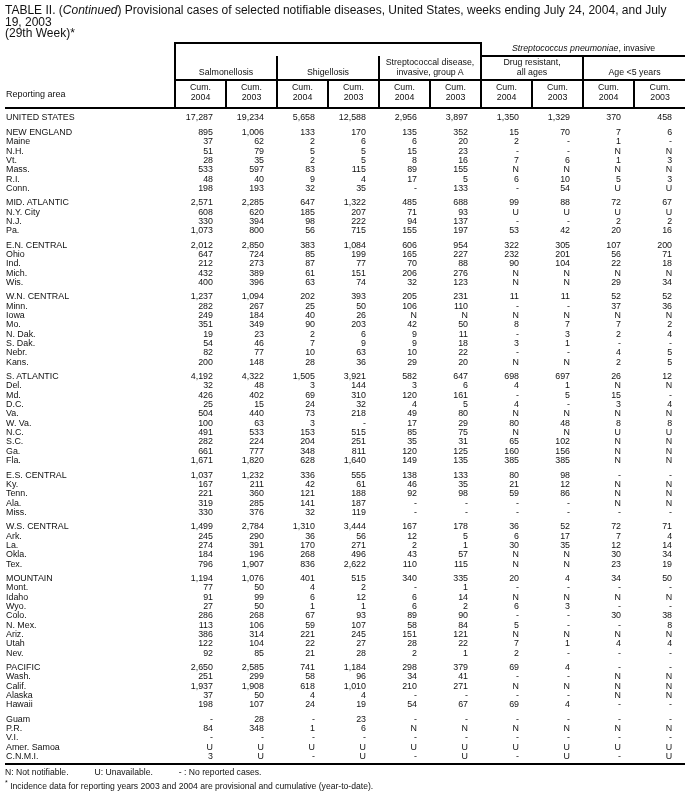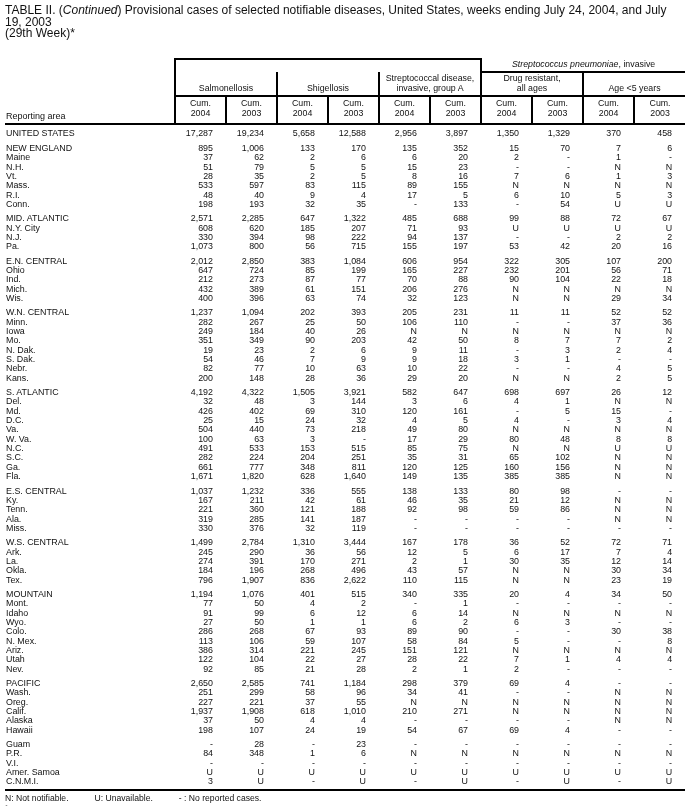--- a/index.html
+++ b/index.html
@@ -1,30 +1,30 @@
 <!DOCTYPE html>
 <html><head>
 <meta charset="utf-8">
 <style>
   html,body{margin:0;padding:0;background:#fff;color:#000;}
   body{width:689px;font-family:"Liberation Sans","DejaVu Sans",sans-serif;-webkit-font-smoothing:none;}
   .page{padding:5px 4px 4px 5px;}
   .title{font-size:12px;line-height:11.5px;color:#111;}
   .title .it{font-style:italic;}
-  table{border-collapse:collapse;table-layout:fixed;width:680px;margin-top:18px;}
+  table{border-collapse:collapse;table-layout:fixed;width:680px;margin-top:2px;}
   col.c-area{width:170px;}
   col.c-num{width:51px;}
   th{font-weight:normal;font-size:8.8px;line-height:9.6px;padding:0;vertical-align:bottom;text-align:center;color:#111;}
   th.topline{border-top:2px solid #000;}
   th.v{border-left:2px solid #000;}
   th.grp{border-bottom:2px solid #000;padding:1px 1px 2px 1px;}
   th.strep{border-bottom:2px solid #000;padding:1px 0 2px 0;}
   th.strep .it{font-style:italic;}
   th.cum{border-bottom:2.5px solid #000;padding:2px 0 5px 0;}
-  th.arealab{border-bottom:2.5px solid #000;text-align:left;vertical-align:bottom;padding:0 0 2px 1px;font-size:9px;}
+  th.arealab{border-bottom:2.5px solid #000;text-align:left;vertical-align:bottom;padding:0 0 8px 1px;font-size:9px;}
   td{font-size:8.9px;line-height:9.35px;padding:0;color:#111;white-space:nowrap;}
   td.area{text-align:left;padding-left:1px;}
   td.num{text-align:right;padding-right:13px;}
   tr.first td{padding-top:4px;}
   tr.gap td{height:5px;line-height:5px;}
   .bottom-rule{width:680px;border-top:2.5px solid #000;margin-top:2px;}
   .footnotes{font-size:8.6px;line-height:10.5px;color:#111;padding-top:2px;}
   .footnotes .sp{display:inline-block;width:26px;}
   .fn2 sup{font-size:7px;}
 </style>
@@ -862,33 +862,20 @@
           <td class="num">58</td>
           <td class="num">96</td>
           <td class="num">34</td>
           <td class="num">41</td>
           <td class="num">-</td>
           <td class="num">-</td>
           <td class="num">N</td>
           <td class="num">N</td>
         </tr>
         <tr>
-          <td class="area">Oreg.</td>
-          <td class="num">227</td>
-          <td class="num">221</td>
-          <td class="num">37</td>
-          <td class="num">55</td>
-          <td class="num">N</td>
-          <td class="num">N</td>
-          <td class="num">N</td>
-          <td class="num">N</td>
-          <td class="num">N</td>
-          <td class="num">N</td>
-        </tr>
-        <tr>
           <td class="area">Calif.</td>
           <td class="num">1,937</td>
           <td class="num">1,908</td>
           <td class="num">618</td>
           <td class="num">1,010</td>
           <td class="num">210</td>
           <td class="num">271</td>
           <td class="num">N</td>
           <td class="num">N</td>
           <td class="num">N</td>

